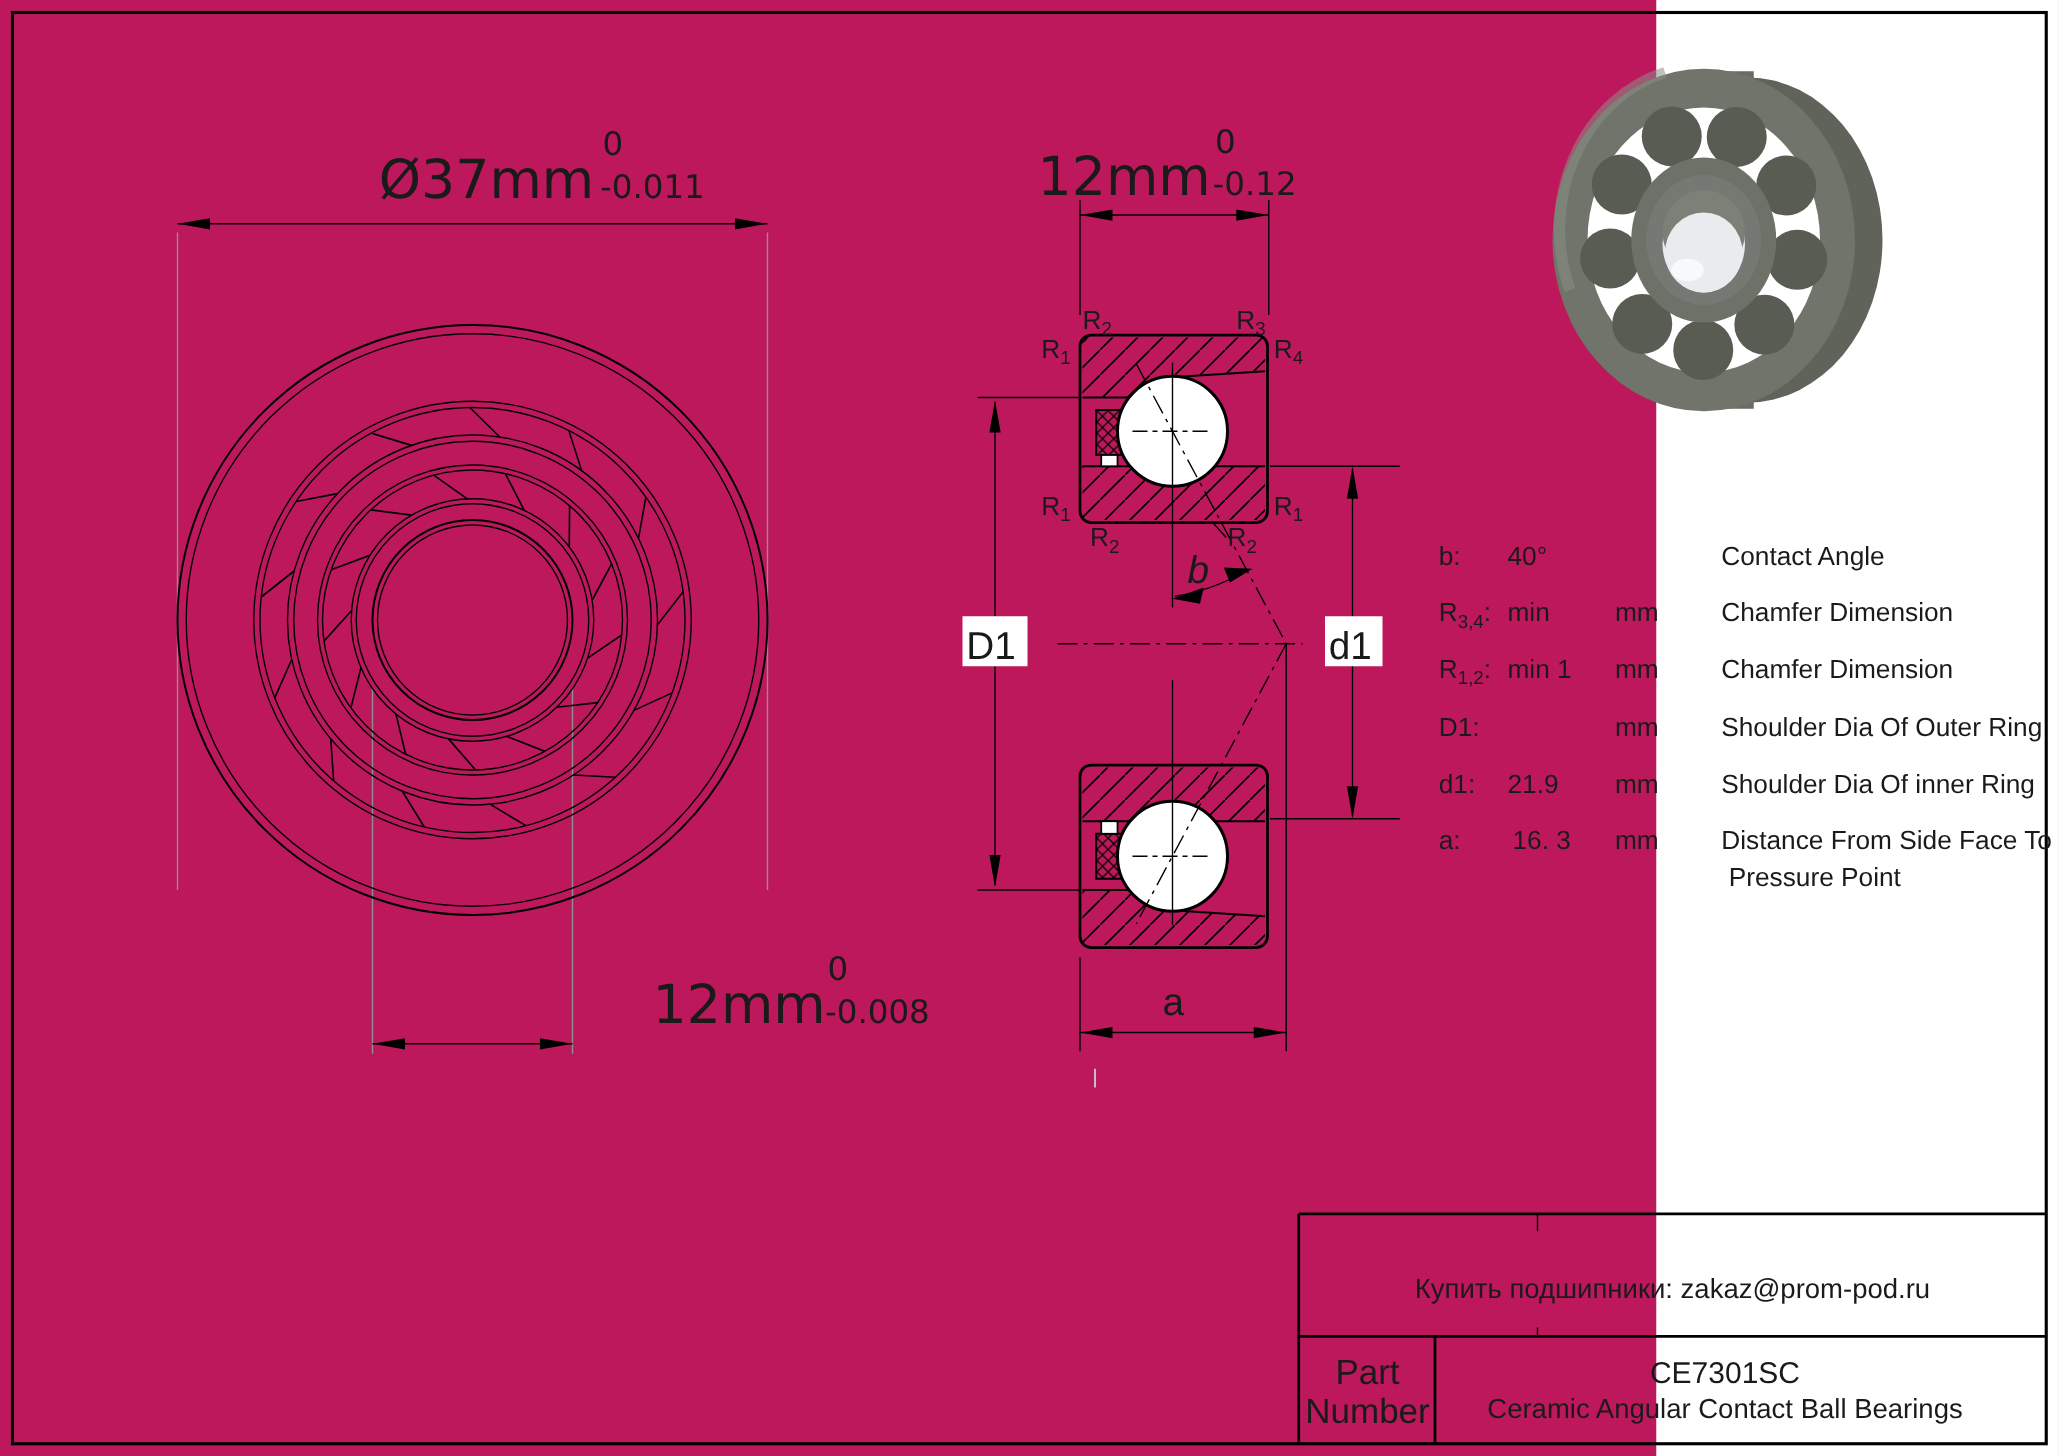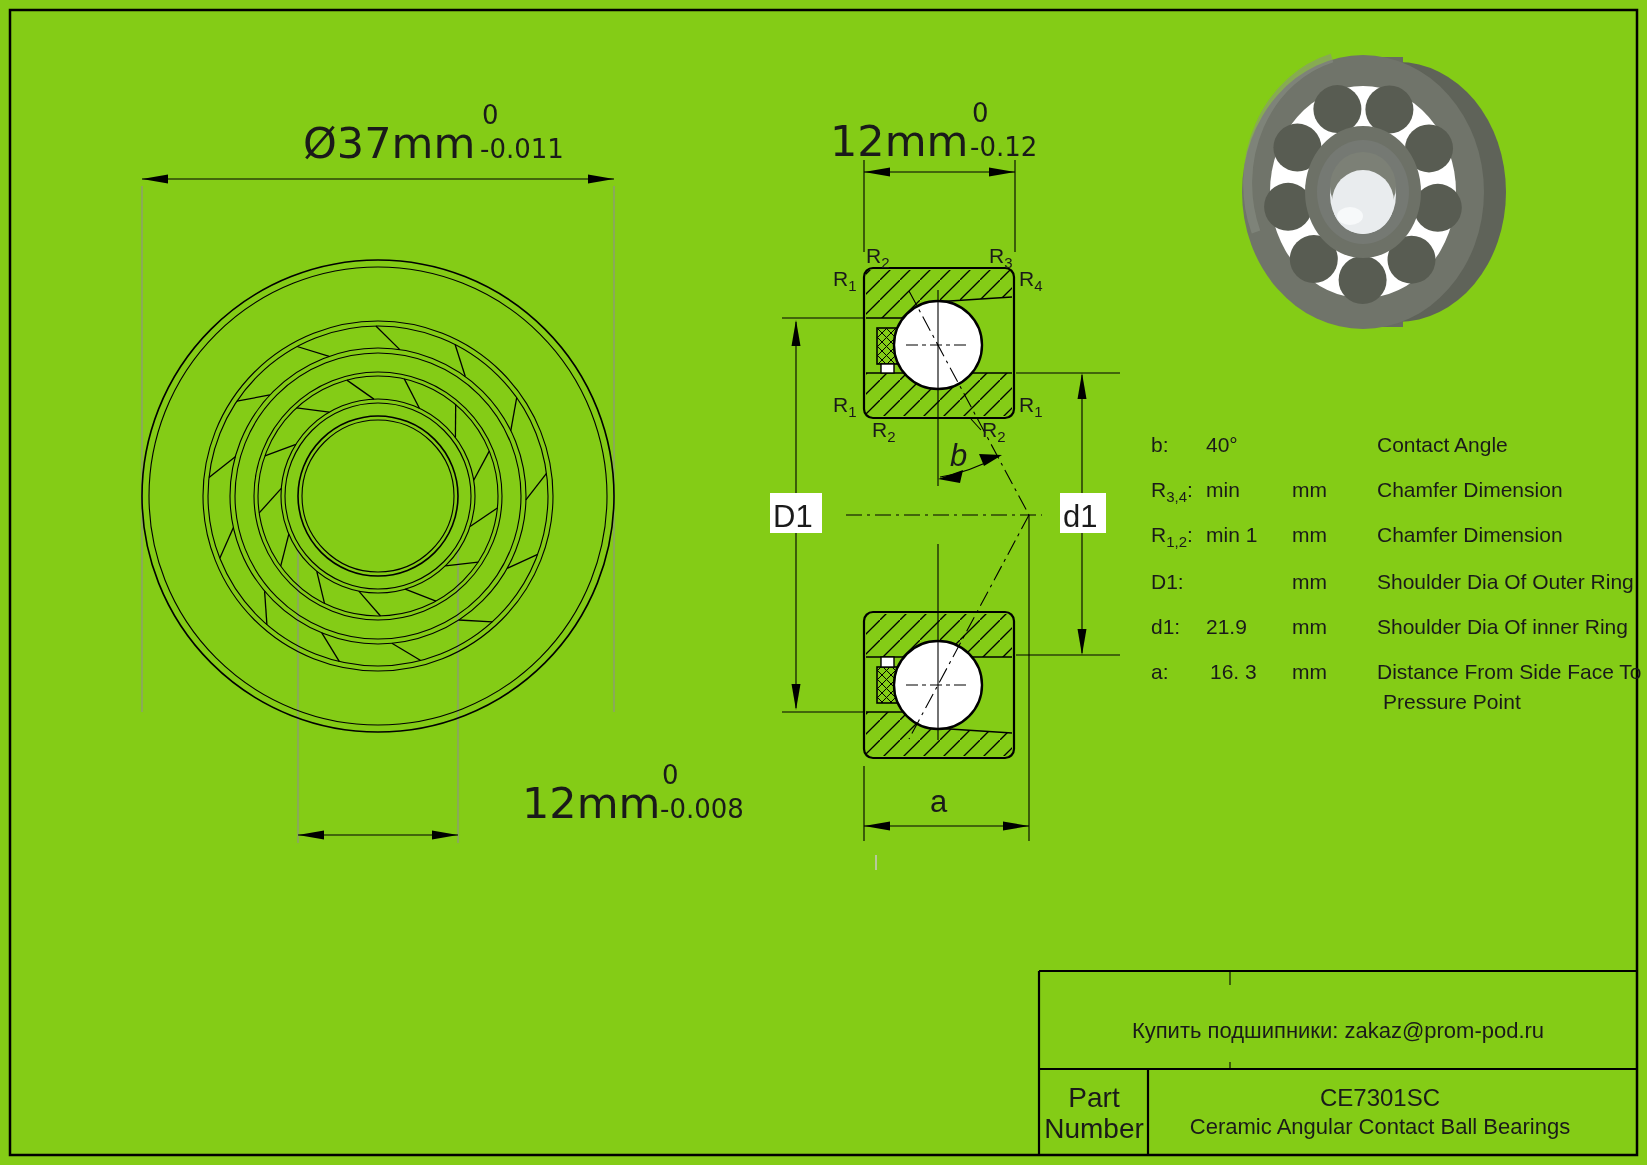--- a/index.html
+++ b/index.html
@@ -1,16 +1,16 @@
 <!DOCTYPE html>
 <html><head>
 <meta charset="utf-8">
 <style>
   html,body{margin:0;padding:0;background:#ffffff;}
-  .page{position:relative;width:1647px;height:1165px;background:#84cc16;font-family:"Liberation Sans",sans-serif;}
+  .page{position:relative;width:1325px;height:1165px;background:#be185d;font-family:"Liberation Sans",sans-serif;}
   svg{display:block;}
   text{fill:#1a1a1a;}
   .dimtxt{font-family:"DejaVu Sans",sans-serif;font-size:43px;}
   .toltxt{font-family:"DejaVu Sans",sans-serif;font-size:26px;}
   .rlab{font-size:21px;}
   .rsub{font-size:15px;}
   .biglab{font-size:31px;}
   .tbl{font-size:21px;}
   .tblsub{font-size:15px;}
   .boxtxt{font-size:22px;}

